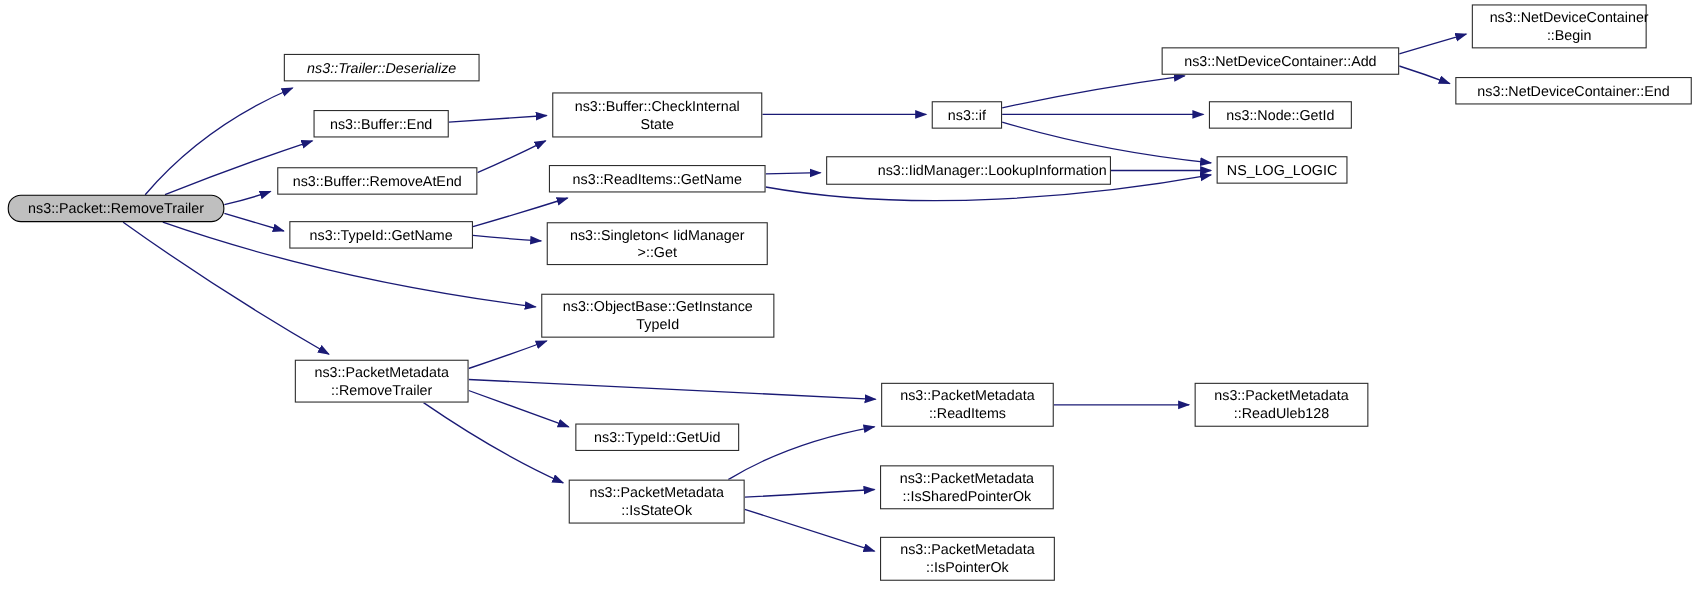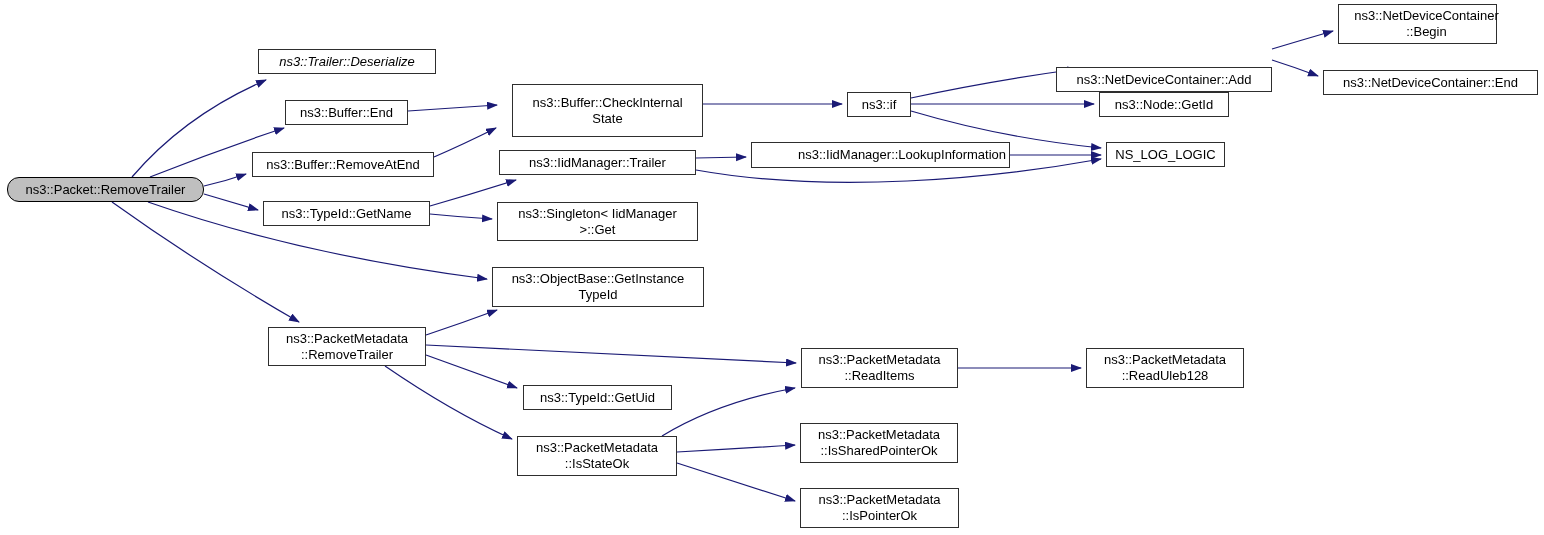--- a/index.html
+++ b/index.html
@@ -79,41 +79,41 @@
         <path d="M677,463 Q733,481 795,501" class="edge" marker-end="url(#arrow)"></path>
         <path d="M958,368 L1081,368" class="edge" marker-end="url(#arrow)"></path>
       </g>
   </svg>
   <div id="node-layer">
       <div class="node root" style="left: 7px; top: 177px; width: 197px; height: 25px; border-radius: 12px;"><span class="node-label">ns3::Packet::RemoveTrailer</span></div>
       <div class="node" style="left: 258px; top: 49px; width: 178px; height: 25px; font-style: italic;"><span class="node-label">ns3::Trailer::Deserialize</span></div>
       <div class="node" style="left: 285px; top: 100px; width: 123px; height: 25px;"><span class="node-label">ns3::Buffer::End</span></div>
       <div class="node" style="left: 252px; top: 152px; width: 182px; height: 25px;"><span class="node-label">ns3::Buffer::RemoveAtEnd</span></div>
       <div class="node" style="left: 263px; top: 201px; width: 167px; height: 25px;"><span class="node-label">ns3::TypeId::GetName</span></div>
-      <div class="node" style="left: 502px; top: 84px; width: 191px; height: 53px; margin-left: 10px;"><span class="node-label">ns3::Buffer::CheckInternal
+      <div class="node" style="left: 502px; top: 84px; width: 191px; height: 41px;"><span class="node-label">ns3::Buffer::CheckInternal
 State</span></div>
-      <div class="node" style="left: 499px; top: 150px; width: 197px; height: 25px;"><span class="node-label">ns3::IidManager::Trailer</span></div>
+      <div class="node" style="left: 499px; top: 150px; width: 197px; height: 25px;"><span class="node-label">ns3::ReadItems::GetName</span></div>
       <div class="node" style="left: 497px; top: 202px; width: 201px; height: 39px;"><span class="node-label">ns3::Singleton&lt; IidManager
 &gt;::Get</span></div>
       <div class="node" style="left: 492px; top: 267px; width: 212px; height: 40px;"><span class="node-label">ns3::ObjectBase::GetInstance
 TypeId</span></div>
       <div class="node" style="left: 268px; top: 327px; width: 158px; height: 39px;"><span class="node-label">ns3::PacketMetadata
 ::RemoveTrailer</span></div>
       <div class="node" style="left: 523px; top: 385px; width: 149px; height: 25px;"><span class="node-label">ns3::TypeId::GetUid</span></div>
       <div class="node" style="left: 517px; top: 436px; width: 160px; height: 40px;"><span class="node-label">ns3::PacketMetadata
 ::IsStateOk</span></div>
       <div class="node" style="left: 847px; top: 92px; width: 64px; height: 25px;"><span class="node-label">ns3::if</span></div>
       <div class="node" style="left: 751px; top: 142px; width: 259px; height: 26px; padding-left: 43px;"><span class="node-label">ns3::IidManager::LookupInformation</span></div>
       <div class="node" style="left: 801px; top: 348px; width: 157px; height: 40px;"><span class="node-label">ns3::PacketMetadata
 ::ReadItems</span></div>
       <div class="node" style="left: 800px; top: 423px; width: 158px; height: 40px;"><span class="node-label">ns3::PacketMetadata
 ::IsSharedPointerOk</span></div>
       <div class="node" style="left: 800px; top: 488px; width: 159px; height: 40px;"><span class="node-label">ns3::PacketMetadata
 ::IsPointerOk</span></div>
-      <div class="node" style="left: 1056px; top: 43px; width: 216px; height: 25px; margin-top: 24px;"><span class="node-label">ns3::NetDeviceContainer::Add</span></div>
+      <div class="node" style="left: 1056px; top: 43px; width: 216px; height: 25px;"><span class="node-label">ns3::NetDeviceContainer::Add</span></div>
       <div class="node" style="left: 1099px; top: 92px; width: 130px; height: 25px;"><span class="node-label">ns3::Node::GetId</span></div>
       <div class="node" style="left: 1106px; top: 142px; width: 119px; height: 25px;"><span class="node-label">NS_LOG_LOGIC</span></div>
       <div class="node" style="left: 1086px; top: 348px; width: 158px; height: 40px;"><span class="node-label">ns3::PacketMetadata
 ::ReadUleb128</span></div>
       <div class="node" style="left: 1338px; top: 4px; width: 159px; height: 40px; padding-left: 18px;"><span class="node-label">ns3::NetDeviceContainer
 ::Begin</span></div>
       <div class="node" style="left: 1323px; top: 70px; width: 215px; height: 25px;"><span class="node-label">ns3::NetDeviceContainer::End</span></div>
     </div>
 </div>
 

